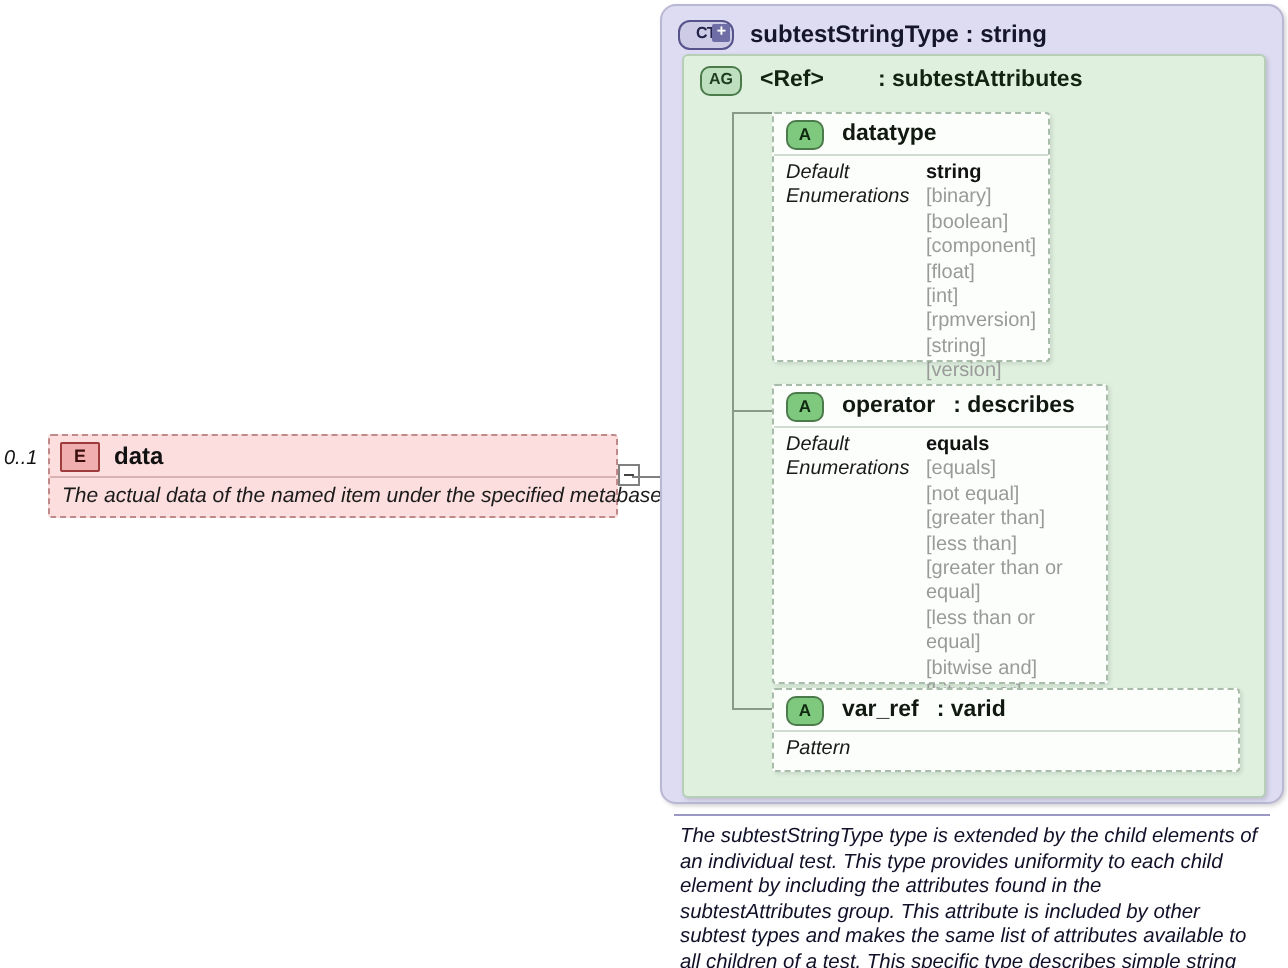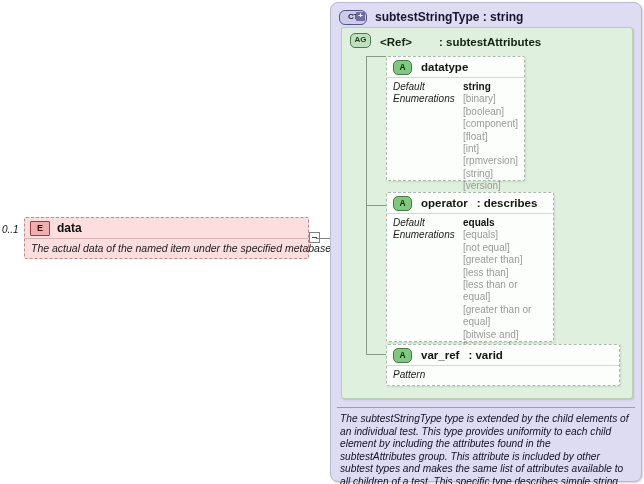--- a/index.html
+++ b/index.html
@@ -104,21 +104,21 @@
     height: 1px;
     background: #444;
   }
 
   
   #ct-box {
     position: absolute;
     left: 330px;
     top: 2px;
     width: 312px;
-    height: 480px;
+    height: 400px;
     background: #dedcf2;
     border: 1px solid #b9b6d6;
     border-radius: 8px;
     box-sizing: border-box;
     box-shadow: 1px 1px 2px rgba(0,0,0,0.18);
   }
   .ct-head {
     display: flex;
     align-items: center;
     gap: 8px;
@@ -167,21 +167,21 @@
     width: 292px;
     height: 372px;
     background: #dff0df;
     border: 1px solid #b7ceb7;
     border-radius: 3px;
     box-sizing: border-box;
     box-shadow: 1px 1px 2px rgba(0,0,0,0.15);
   }
   .ag-head {
     display: flex;
-    align-items: flex-end;
+    align-items: center;
     gap: 9px;
     padding: 4px 0 0 8px;
     height: 20px;
     box-sizing: border-box;
   }
   .badge-ag {
     width: 19px;
     height: 13px;
     border: 1px solid #4b7a4b;
     border-radius: 5px;
@@ -378,22 +378,22 @@
         <div class="facet-labels">
           <div>Default</div>
           <div>Enumerations</div>
         </div>
         <div class="facet-values">
           <div class="facet-default">equals</div>
           <div class="facet-enum">[equals]</div>
           <div class="facet-enum">[not equal]</div>
           <div class="facet-enum">[greater than]</div>
           <div class="facet-enum">[less than]</div>
+          <div class="facet-enum">[greater than or equal]</div>
           <div class="facet-enum">[less than or equal]</div>
-          <div class="facet-enum">[greater than or equal]</div>
           <div class="facet-enum">[bitwise and]</div>
           <div class="facet-enum">[bitwise or]</div>
           <div class="facet-enum">[pattern match]</div>
         </div>
       </div>
     </div>
 
     <div class="attr-box" style="left:44px; top:316px; width:234px; height:42px;">
       <div class="attr-head">
         <span class="badge-a">A</span>

